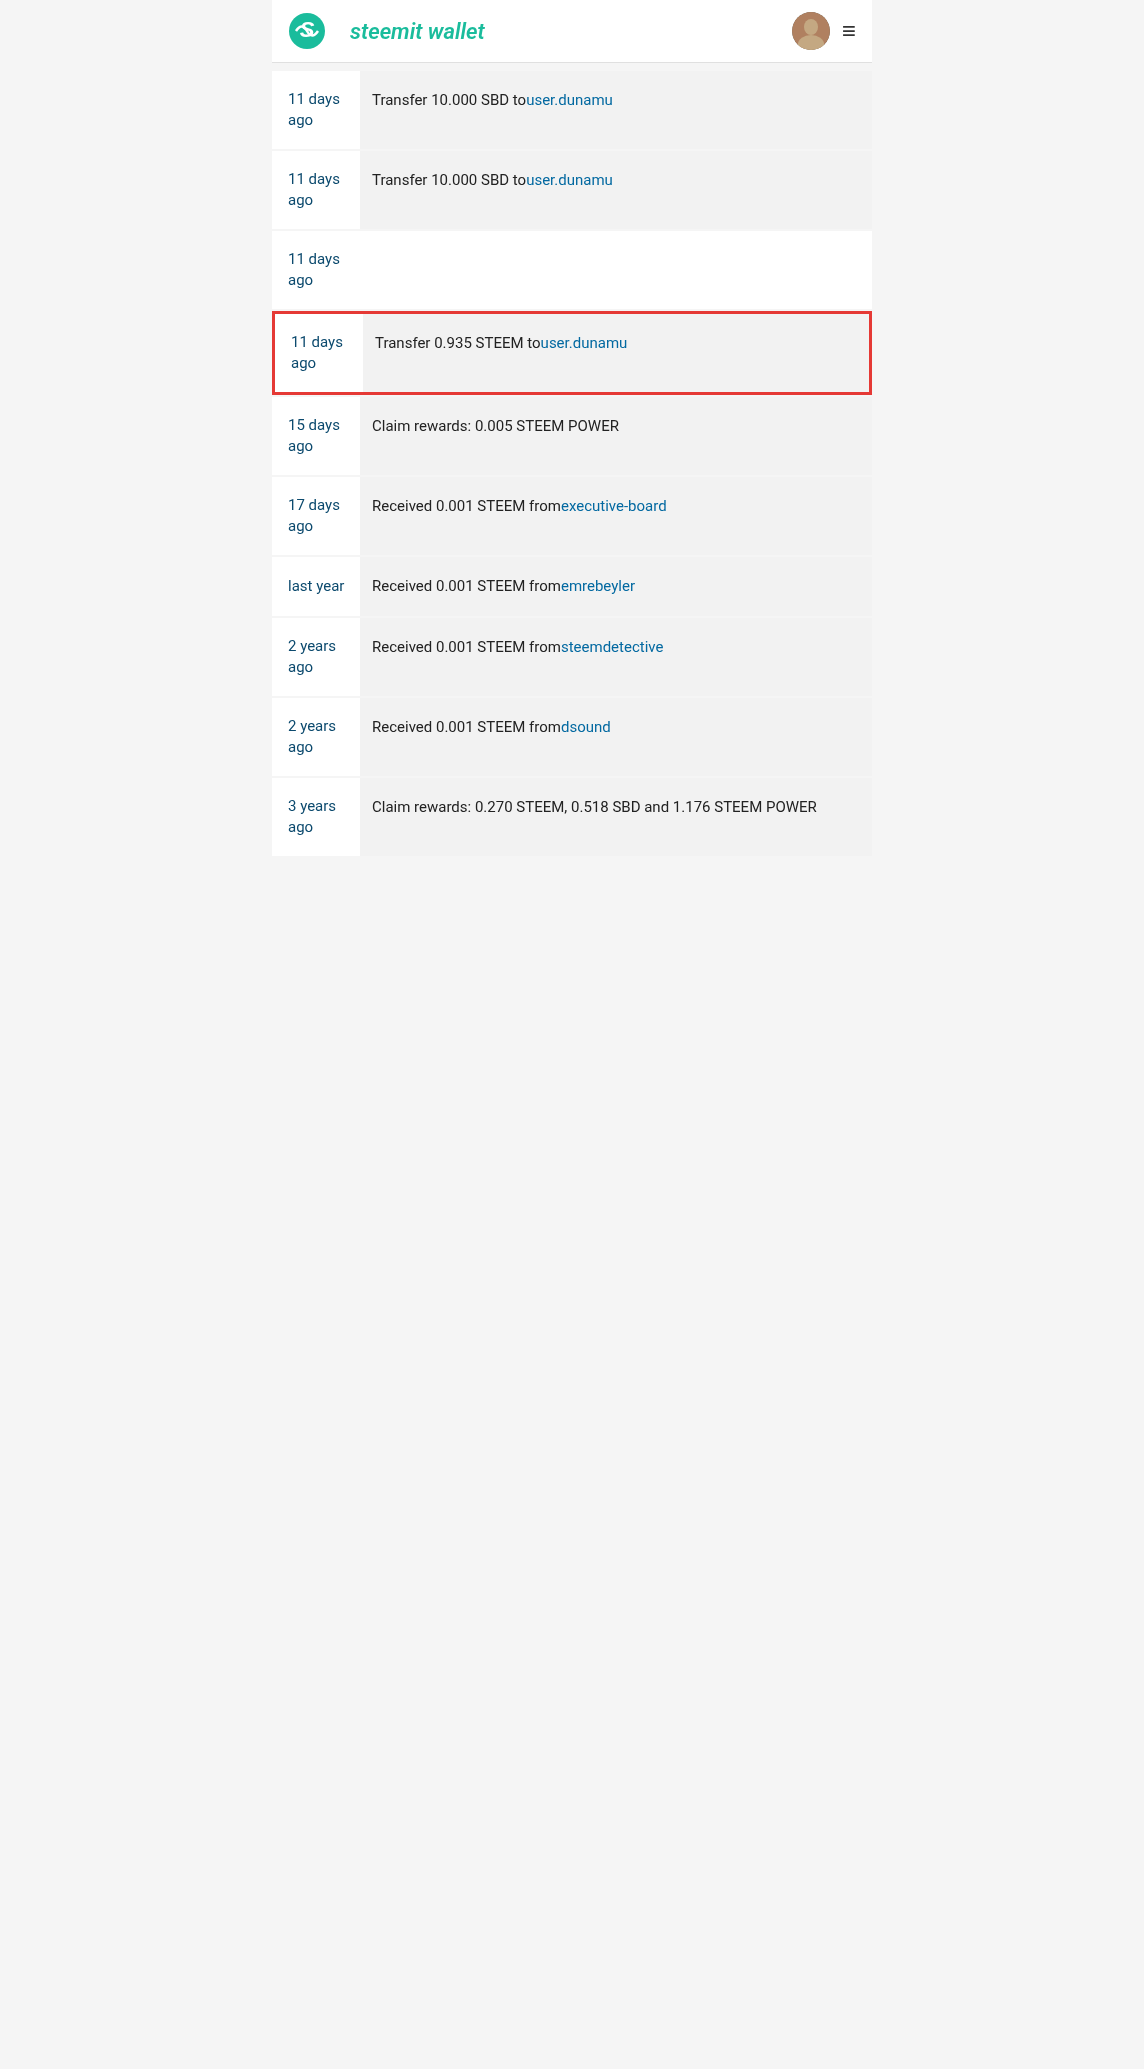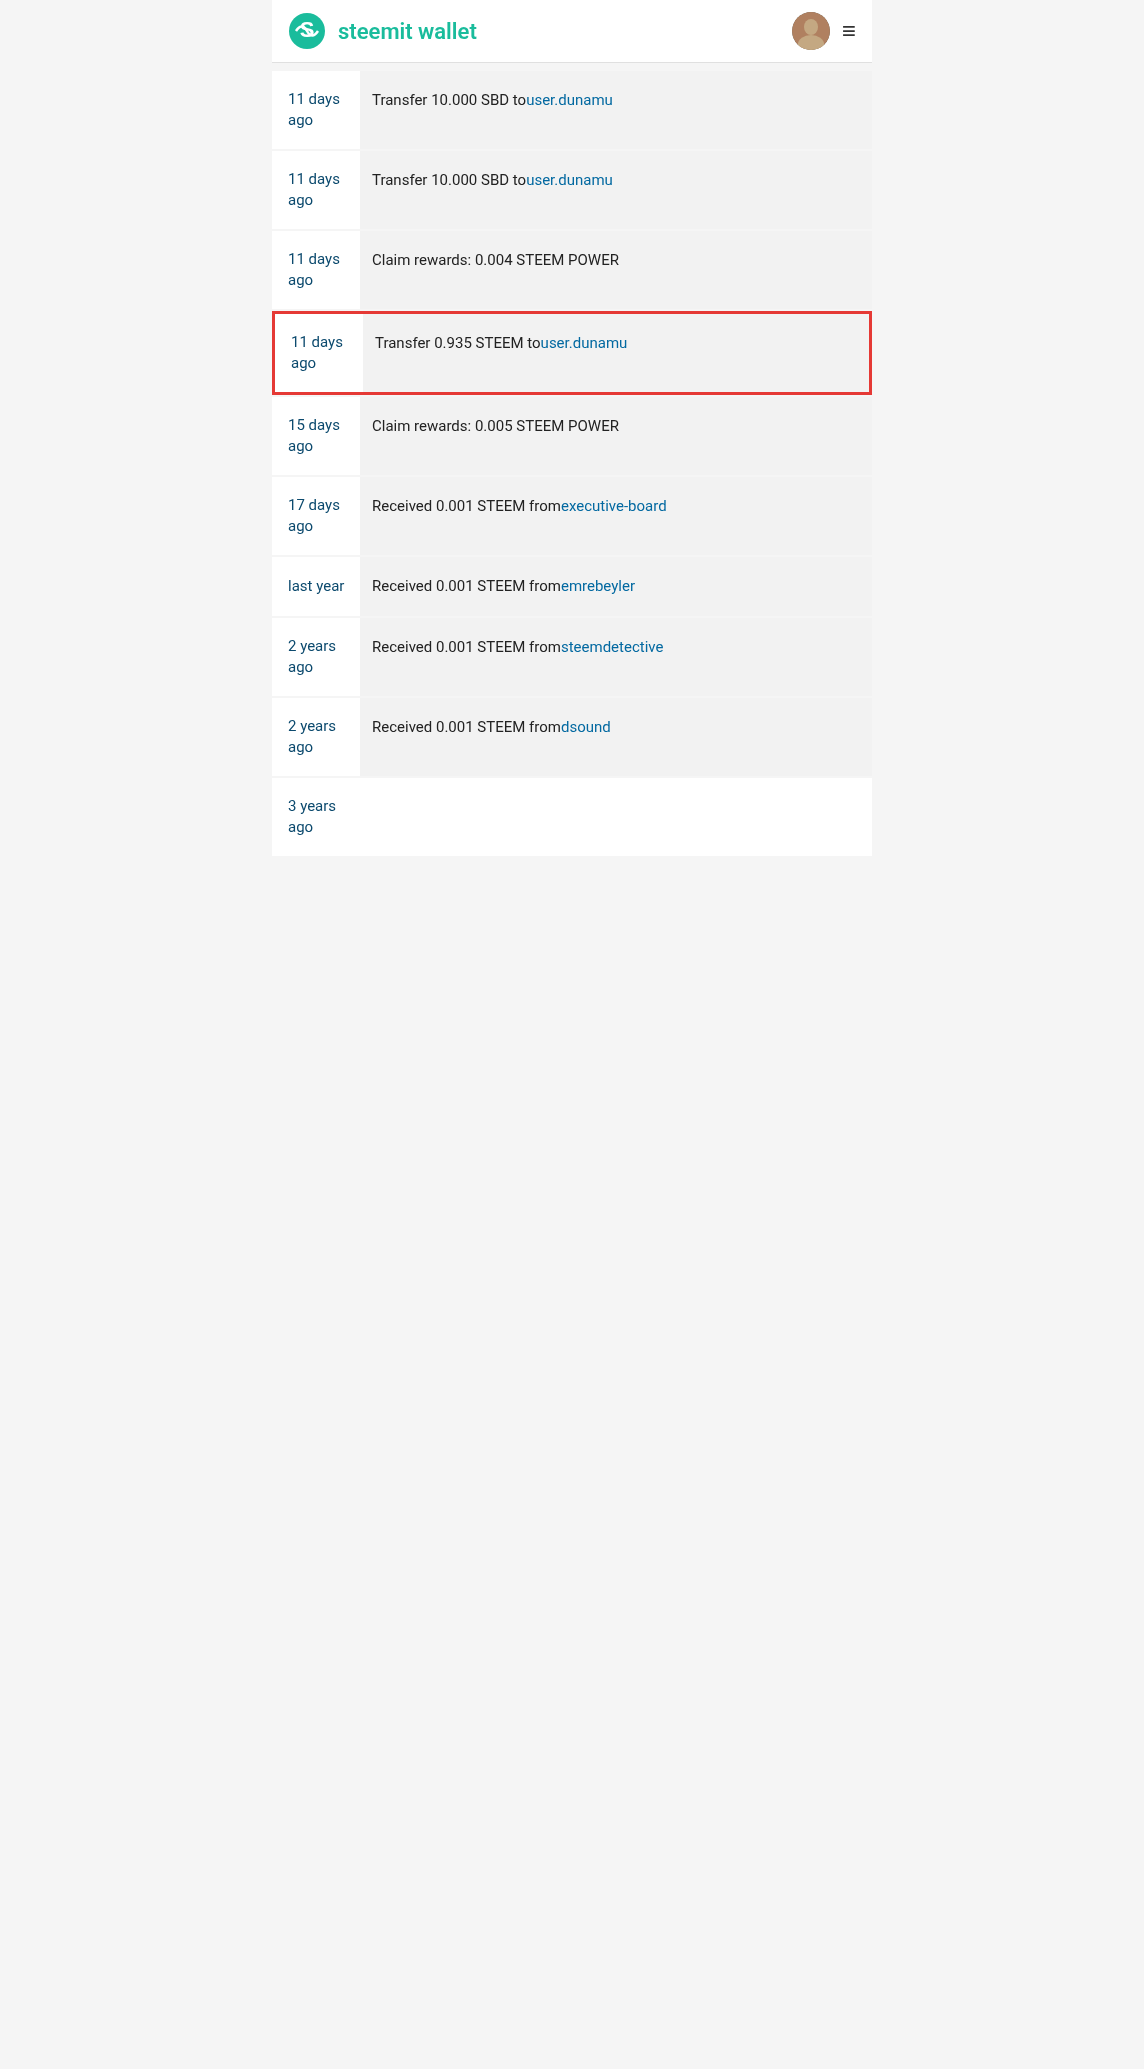--- a/index.html
+++ b/index.html
@@ -21,21 +21,22 @@
       display: flex;
       align-items: center;
       justify-content: space-between;
       padding: 12px 16px;
       border-bottom: 1px solid #e0e0e0;
     }
 
     .header-left {
       display: flex;
       align-items: center;
-      gap: 12px;
+      gap: 24px;
+      font-style: italic;
     }
 
     .logo-icon {
       width: 38px;
       height: 38px;
     }
 
     .header-title {
       font-size: 22px;
       font-weight: 600;
@@ -157,21 +158,20 @@
     </div>
     <div class="transaction-row">
       <div class="time-cell">11 days ago</div>
       <div class="desc-cell">
         <span>Transfer 10.000 SBD to </span>
         <a class="link" href="#">user.dunamu</a>
       </div>
     </div>
     <div class="transaction-row">
       <div class="time-cell">11 days ago</div>
-      <div class="desc-cell">Claim rewards: 0.004 STEEM POWER</div>
     </div>
     <div class="transaction-row highlighted">
       <div class="time-cell">11 days ago</div>
       <div class="desc-cell">
         <span>Transfer 0.935 STEEM to </span>
         <a class="link" href="#">user.dunamu</a>
       </div>
     </div>
     <div class="transaction-row">
       <div class="time-cell">15 days ago</div>
@@ -200,14 +200,15 @@
     </div>
     <div class="transaction-row">
       <div class="time-cell">2 years ago</div>
       <div class="desc-cell">
         <span>Received 0.001 STEEM from </span>
         <a class="link" href="#">dsound</a>
       </div>
     </div>
     <div class="transaction-row">
       <div class="time-cell">3 years ago</div>
+      <div class="desc-cell">Claim rewards: 0.270 STEEM, 0.518 SBD and 1.176 STEEM POWER</div>
     </div>
   </div>
 
 </body></html>

